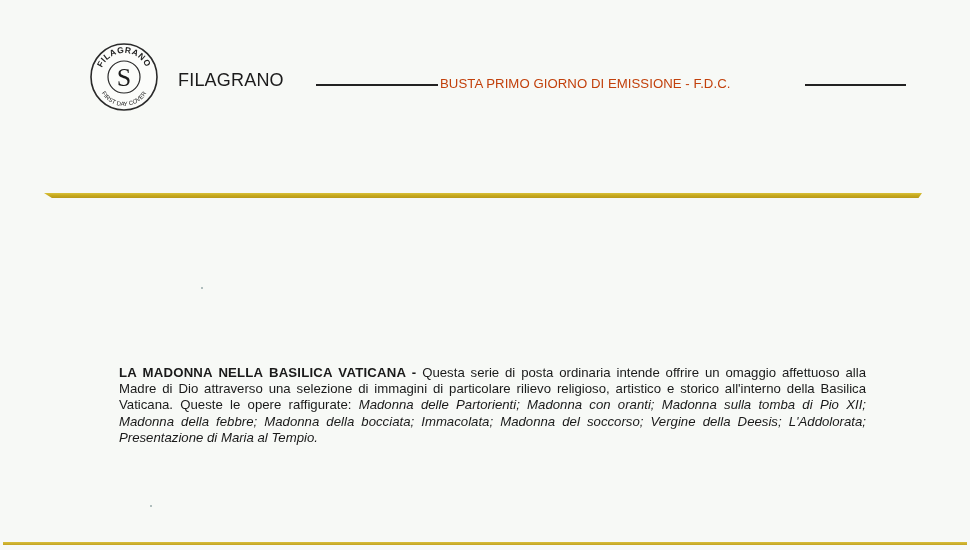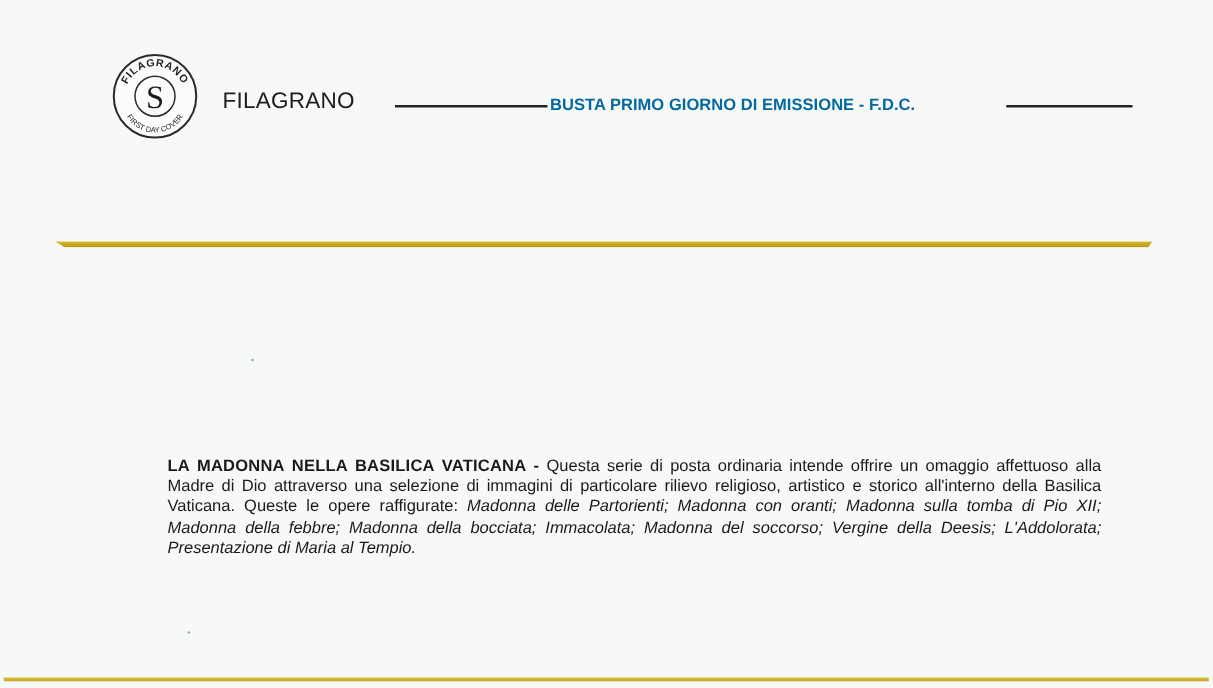--- a/index.html
+++ b/index.html
@@ -14,37 +14,37 @@
     }
     .brand-name {
       position: absolute; left: 178px; top: 70px;
       font-size: 18px; letter-spacing: 0.2px; color: #1c1c1c;
     }
     .header-rule-left {
       position: absolute; left: 316px; top: 84px; width: 122px; height: 1.5px; background: #222;
     }
     .header-title {
       position: absolute; left: 440px; top: 76px;
-      font-size: 13.2px; font-weight: bold; letter-spacing: 0.05px; color: #0369a1; white-space: nowrap;
+      font-size: 13.2px; font-weight: normal; letter-spacing: 0.05px; color: #c2410c; white-space: nowrap;
     }
     .header-rule-right {
       position: absolute; left: 805px; top: 84px; width: 101px; height: 1.5px; background: #222;
     }
     .gold-band-top {
       position: absolute; left: 44px; top: 193px; width: 878px; height: 5px;
       background: linear-gradient(180deg, #d9c13a 0%, #c6a91d 50%, #b8991a 100%);
       clip-path: polygon(0 0, 100% 0, 99.6% 100%, 0.9% 100%);
     }
     .gold-band-bottom {
       position: absolute; left: 3px; top: 542px; width: 964px; height: 3px;
       background: linear-gradient(180deg, #d8be3a 0%, #c3a422 100%);
     }
     .description {
       position: absolute; left: 119px; top: 365px; width: 747px;
-      font-size: 13.2px; line-height: 16.2px; text-align: justify; color: #1a1a1a; margin-left: 15px;
+      font-size: 13.2px; line-height: 16.2px; text-align: justify; color: #1a1a1a;
     }
     .description .title { font-weight: bold; letter-spacing: 0.2px; }
     .description em { font-style: italic; }
     .speck { position: absolute; width: 2px; height: 2px; background: #9aa; border-radius: 50%; }
   </style>
 </head>
 <body>
 
 <svg class="logo" viewBox="0 0 70 70">
   <defs>

